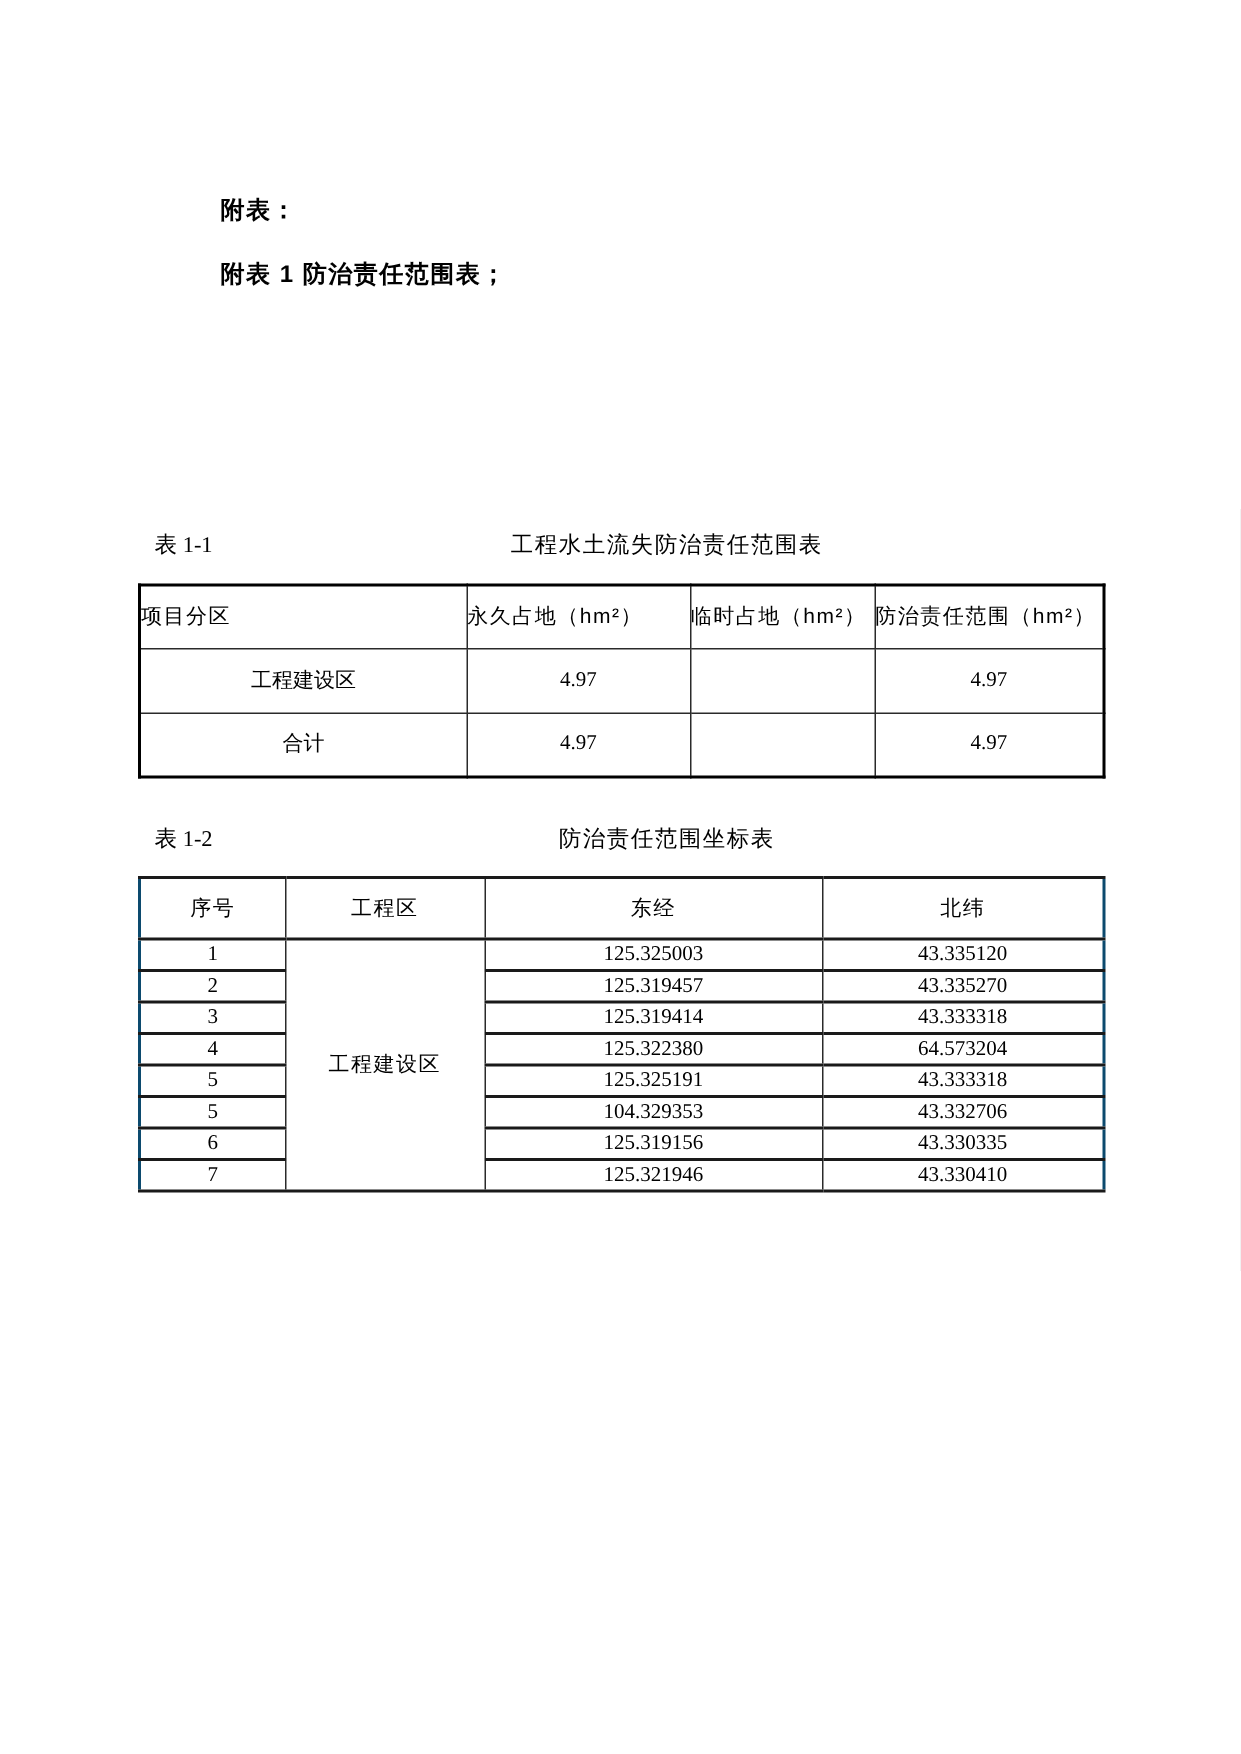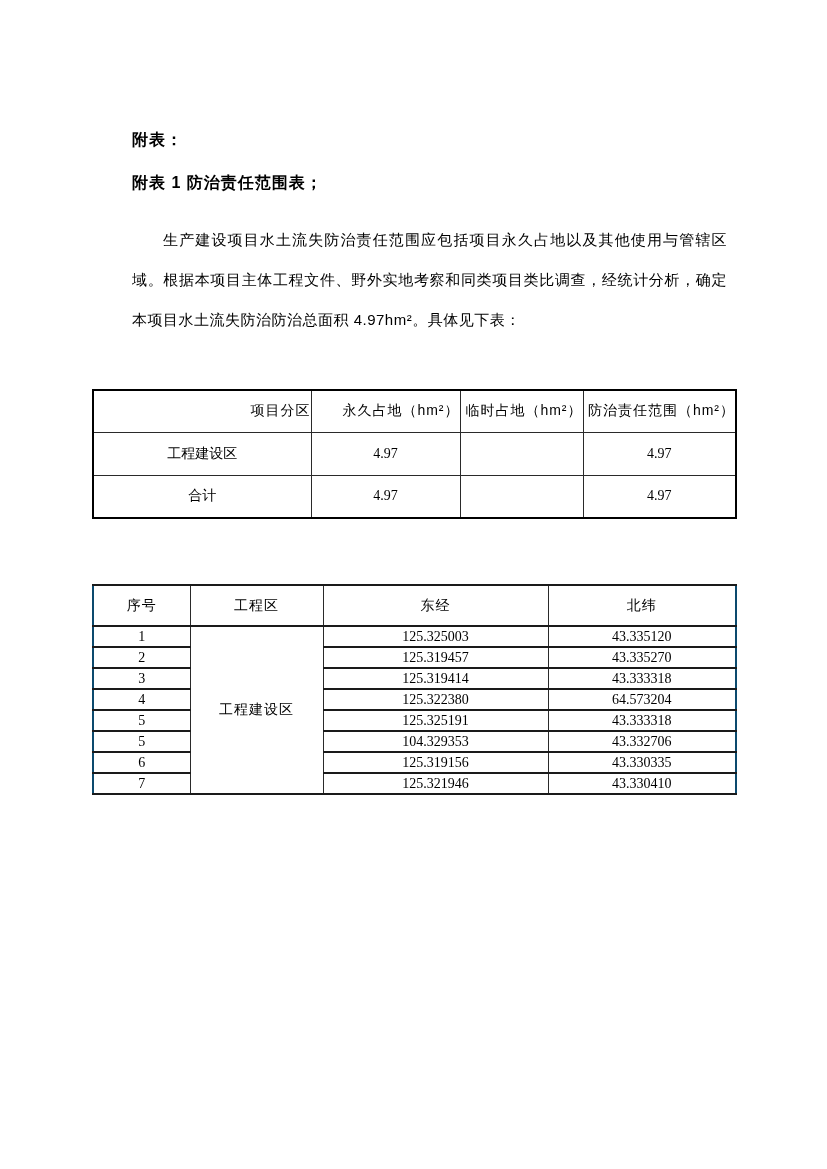--- a/index.html
+++ b/index.html
@@ -7,21 +7,21 @@
   .page {
     position: relative;
     width: 827px;
     height: 1169px;
     background: #ffffff;
     margin: 0 auto;
     font-family: "Liberation Sans", "DejaVu Sans", sans-serif;
     color: #000000;
     overflow: hidden;
   }
-  .content-block { position: absolute; left: 84px; width: 643px; padding-left: 48px; }
+  .content-block { position: absolute; left: 99px; width: 643px; padding-left: 48px; }
 
   .heading {
     font-size: 16px;
     font-weight: bold;
     letter-spacing: 1px;
   }
   #heading-top { top: 130px; }
   #heading-sub { top: 173px; }
 
   .paragraph { top: 220px; font-size: 15px; letter-spacing: 0.5px; }
@@ -48,21 +48,21 @@
     position: absolute; left: 92px;
     border-collapse: collapse;
     table-layout: fixed;
     width: 643px;
     background: #ffffff;
   }
   #table-1 { top: 389px; border: 2px solid #000; }
   #table-1 th, #table-1 td { border: 1px solid #2a2a2a; }
   #table-1 th { height: 42px; font-size: 14px; font-weight: normal; letter-spacing: 1px; }
   #table-1 td { height: 43px; font-size: 14px; text-align: center; vertical-align: middle; }
-  #table-1 th { text-align: right; vertical-align: middle; }
+  #table-1 th { text-align: left; vertical-align: middle; }
 
   #table-2 { top: 584px; border: 2px solid #0c4a6e; }
   #table-2 th, #table-2 td {
     border-left: 1px solid #2a2a2a;
     border-right: 1px solid #2a2a2a;
     border-top: 2px solid #1a1a1a;
     border-bottom: 2px solid #1a1a1a;
     text-align: center;
     vertical-align: middle;
   }
@@ -73,26 +73,25 @@
 </style>
 </head>
 <body>
 
 <div class="page">
 
   <div id="heading-top" class="content-block heading">附表：</div>
 
   <div id="heading-sub" class="content-block heading">附表 1 防治责任范围表；</div>
 
-  <div class="content-block paragraph">
-    <div class="pline justify first">生产建设项目水土流失防治责任范围应包括项目永久占地以及其他使用与管辖区</div>
-    <div class="pline justify">域。根据本项目主体工程文件、野外实地考察和同类项目类比调查，经统计分析，确定</div>
-    <div class="pline">本项目水土流失防治防治总面积 4.97hm²。具体见下表：</div>
+
+  <div id="caption-1" class="content-block caption-row">
+    <span class="caption-label">表 1-1</span>
+    <span class="caption-title">工程水土流失防治责任范围表</span>
   </div>
-
 
   <table id="table-1">
     <colgroup>
       <col style="width:218px">
         <col style="width:149px">
         <col style="width:123px">
         <col style="width:153px">
     </colgroup>
     <thead>
       <tr>
@@ -111,20 +110,24 @@
       </tr>
       <tr>
         <td>合计</td>
         <td class="num">4.97</td>
         <td class="num"></td>
         <td class="num">4.97</td>
       </tr>
     </tbody>
   </table>
 
+  <div id="caption-2" class="content-block caption-row">
+    <span class="caption-label">表 1-2</span>
+    <span class="caption-title">防治责任范围坐标表</span>
+  </div>
 
   <table id="table-2">
     <colgroup>
       <col style="width:97px">
         <col style="width:133px">
         <col style="width:225px">
         <col style="width:188px">
     </colgroup>
     <thead>
       <tr>

